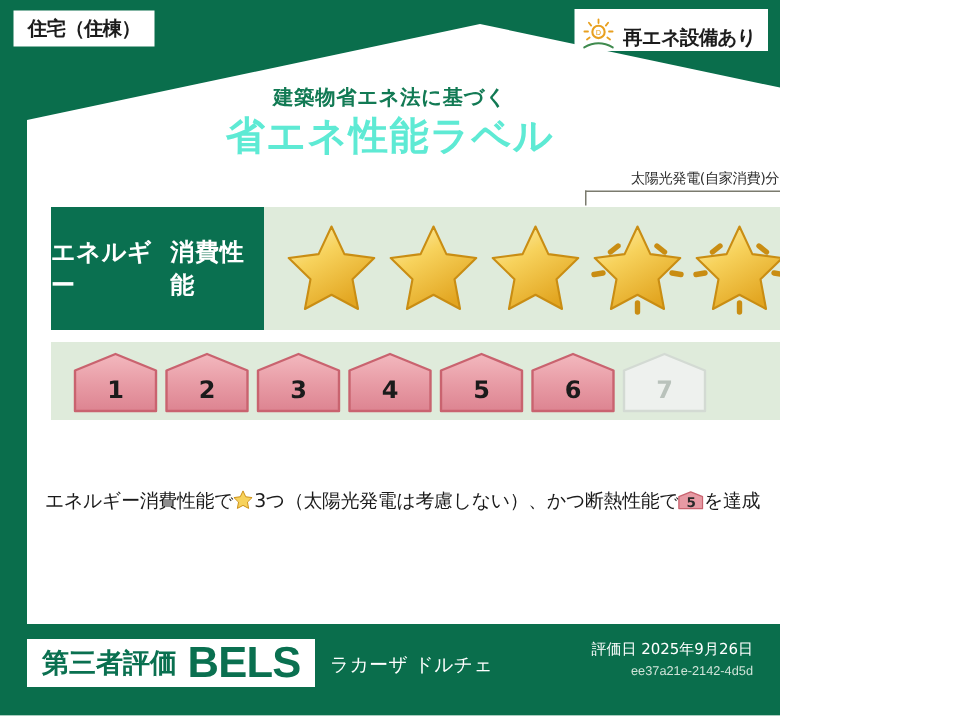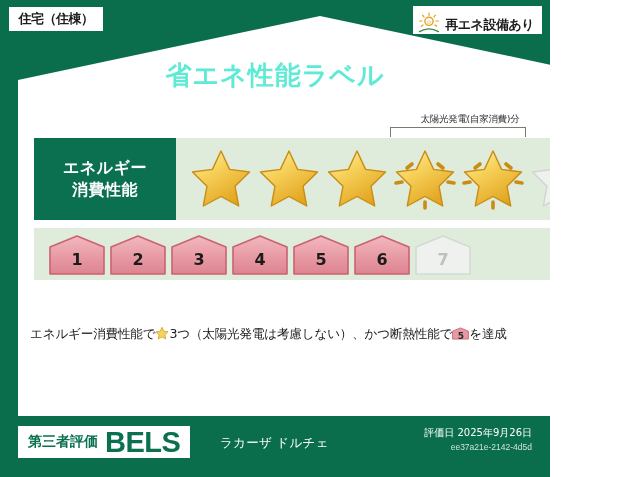--- a/index.html
+++ b/index.html
@@ -9,21 +9,20 @@
     background: #ffffff;
   }
   #label-root {
     position: relative;
     width: 520px;
     height: 477px;
     background: #0b6e4f;
     background: #07704d;
     overflow: hidden;
     font-family: "DejaVu Sans", "Liberation Sans", sans-serif;
-    padding-left: 30px;
     -webkit-font-smoothing: antialiased;
   }
 
   
   .green-field {
     position: absolute;
     inset: 0;
     background: #0a6e4c;
   }
 
@@ -126,21 +125,21 @@
   .metric-row {
     display: flex;
     align-items: stretch;
     margin-bottom: 8px;
   }
   .metric-label {
     flex: 0 0 142px;
     background: #0a7050;
     color: #ffffff;
     display: flex;
-    flex-direction: column;
+    flex-direction: row;
     align-items: center;
     justify-content: center;
     font-size: 16px;
     font-weight: bold;
     letter-spacing: 0.5px;
     line-height: 1.35;
   }
   .metric-label .l2 { display: block; }
   .metric-body {
     flex: 1 1 auto;
@@ -310,21 +309,21 @@
     left: 18px;
     top: 10px;
     height: 32px;
     background: #ffffff;
     display: flex;
     align-items: center;
     padding: 0 10px;
     box-sizing: border-box;
   }
   .bels-jp {
-    font-size: 14px;
+    font-size: 18px;
     font-weight: bold;
     color: #0a7050;
     letter-spacing: 0px;
     white-space: nowrap;
   }
   .bels-en {
     font-size: 29px;
     font-weight: bold;
     color: #0a7050;
     letter-spacing: -0.5px;
@@ -385,20 +384,21 @@
         <line x1="19.7" y1="14.3" x2="17.9" y2="13"></line>
       </g>
       <circle cx="12" cy="9.3" r="4.1" fill="none" stroke="#e8a020" stroke-width="1.4"></circle>
       <text x="12" y="11.6" font-size="4.6" fill="#e8a020" text-anchor="middle" font-family="DejaVu Sans, sans-serif">D</text>
       <path d="M2.5 19.6 Q12 14.2 21.5 19.6" fill="none" stroke="#3f8a4e" stroke-width="1.3" stroke-linecap="round"></path>
     </svg>
     <span>再エネ設備あり</span>
   </div>
 
   <div class="title-block">
+    <div class="title-sub">建築物省エネ法に基づく</div>
     <div class="title-main">省エネ性能ラベル</div>
   </div>
 
   <div class="rows">
 
     <div class="metric-row row-energy">
       <div class="metric-label">
         <span>エネルギー</span>
         <span class="l2">消費性能</span>
       </div>

